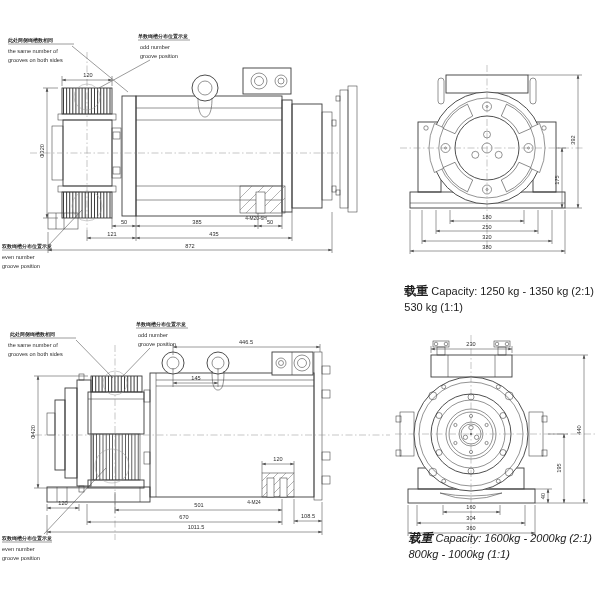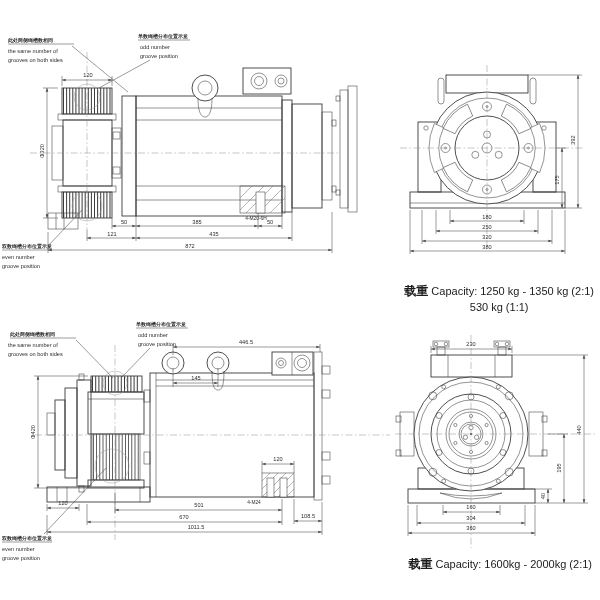--- a/index.html
+++ b/index.html
@@ -11,21 +11,21 @@
   .fw {fill:#ffffff;stroke:#3b3b3b;stroke-width:0.9;}
   .fw2{fill:#ffffff;stroke:#3b3b3b;stroke-width:0.55;}
   .cl {fill:none;stroke:#8c8c8c;stroke-width:0.5;stroke-dasharray:7 2.5 1.5 2.5;}
   .lt {fill:none;stroke:#9a9a9a;stroke-width:0.5;}
   .dim{fill:none;stroke:#4a4a4a;stroke-width:0.55;}
   .hatch{stroke:#6a6a6a;stroke-width:0.5;}
   .dimtxt{font-family:"Liberation Sans",sans-serif;font-size:5.6px;fill:#2e2e2e;text-anchor:middle;}
   .dimtxts{font-family:"Liberation Sans",sans-serif;font-size:4.8px;fill:#2e2e2e;text-anchor:middle;}
   .note{font-family:"Liberation Sans",sans-serif;font-size:5.6px;fill:#2e2e2e;}
   .notecn{font-family:"Liberation Sans",sans-serif;font-size:5px;font-weight:bold;fill:#2e2e2e;}
-  .cap{position:absolute;text-align:center;font-size:11px;color:#1c1c1c;line-height:1.45;}
+  .cap{position:absolute;text-align:left;font-size:11px;color:#1c1c1c;line-height:1.45;}
   .cap .cn{font-weight:bold;font-size:12px;}
 </style>
 </head>
 <body>
 
 <svg width="600" height="600" viewBox="0 0 600 600">
   <defs>
     <marker id="ar" viewBox="0 0 10 10" refX="9.5" refY="5" markerWidth="7" markerHeight="7" orient="auto-start-reverse">
       <path d="M0,1.6 L10,5 L0,8.4 Z" fill="#4a4a4a"></path>
     </marker>
@@ -479,15 +479,16 @@
     <line class="dim" x1="408" y1="533" x2="535" y2="533" marker-start="url(#ar)" marker-end="url(#ar)"></line>
     <text class="dimtxt" x="471" y="530">360</text>
   </g>
 </svg>
 
 <div class="cap" style="top:283px; right:6px;">
   <div><span class="cn">载重</span> <span>Capacity: 1250 kg - 1350 kg (2:1)</span></div>
   <div>530 kg (1:1)</div>
 </div>
 
-<div class="cap" style="top:556px; right:8px;">
+<div class="cap" style="top:530px; right:8px;font-style:italic;">
   <div><span class="cn">载重</span> <span>Capacity: 1600kg - 2000kg (2:1)</span></div>
+  <div>800kg - 1000kg (1:1)</div>
 </div>
 
 </body></html>

